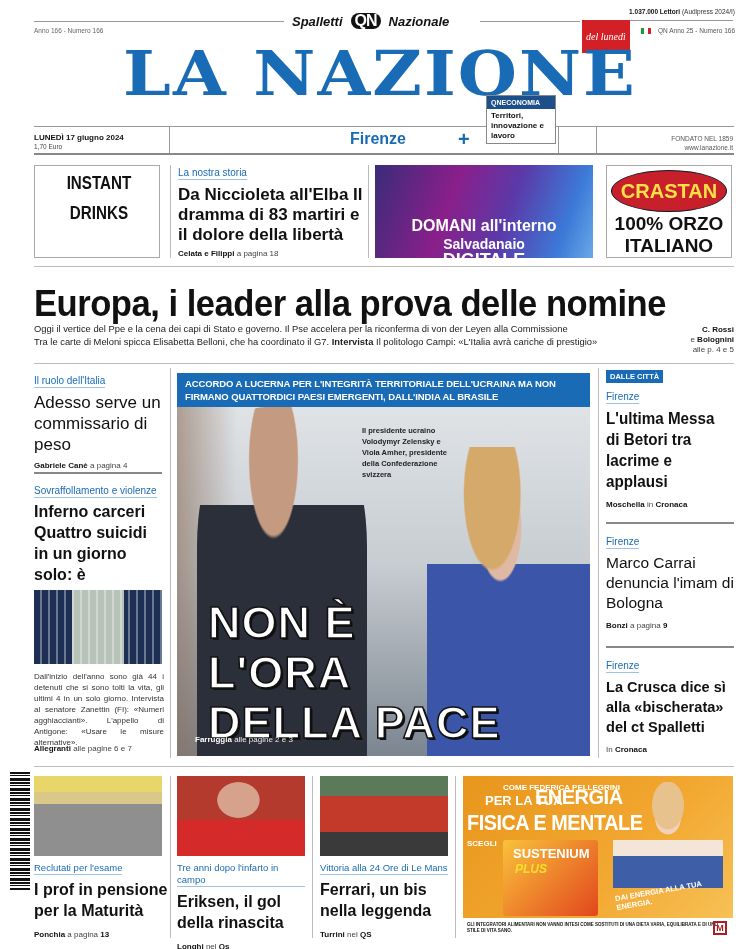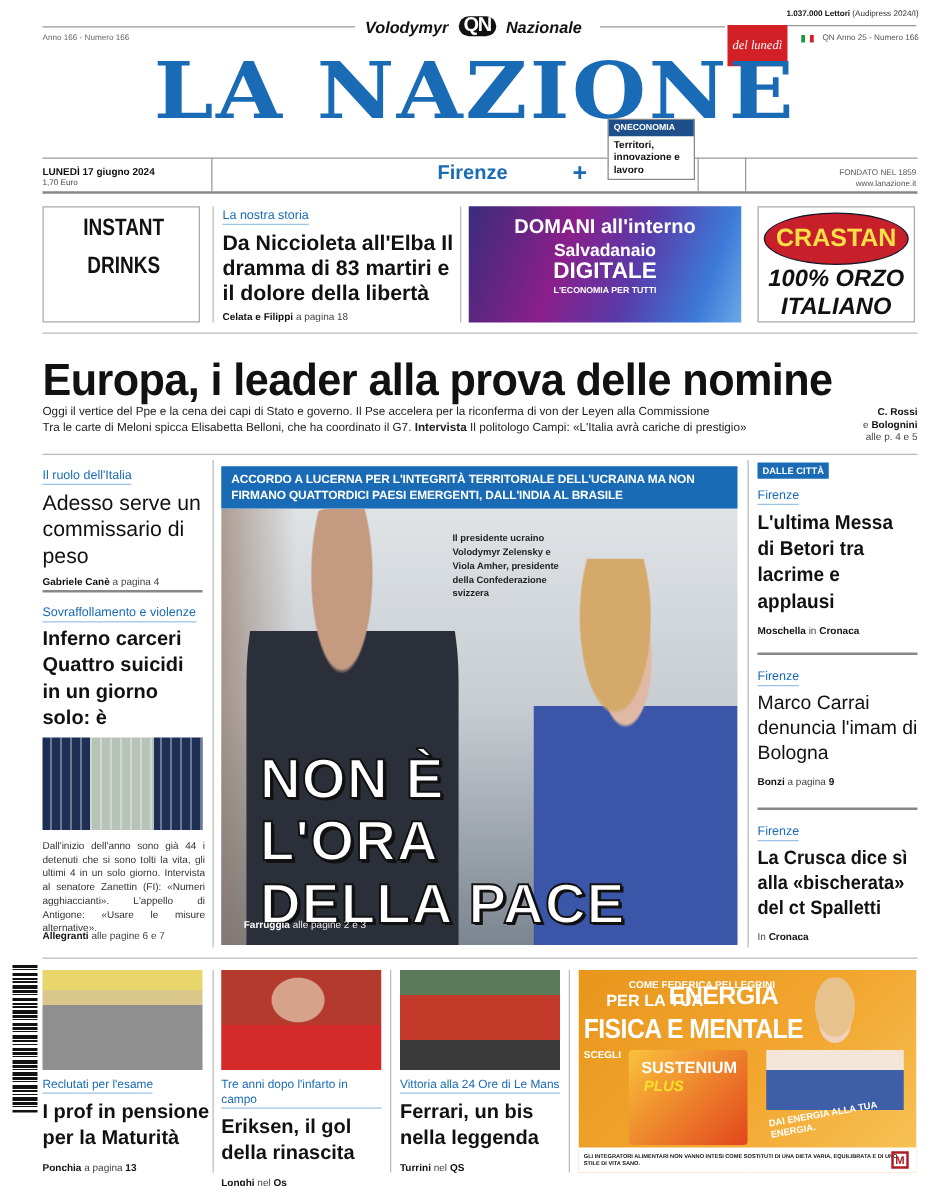--- a/index.html
+++ b/index.html
@@ -33,27 +33,27 @@
   .plus { top: 128px; left: 458px; font-size: 20px; font-weight: 900; color: #1a6bb5; }
   .fondato { top: 134px; right: 17px; text-align: right; font-size: 6.5px; color: #555; line-height: 9px; }
 
   
   .ad-ristora { top: 165px; left: 34px; width: 126px; height: 93px; border: 1px solid #aaa; text-align: center; padding-top: 2px; }
   .ad-ristora .r1 { color: #d32027; font-weight: 900; font-style: italic; font-size: 40px; line-height: 44px; letter-spacing: -1px; }
   .ad-ristora .r2 { font-size: 19px; font-weight: bold; transform: scaleX(0.8); line-height: 30px; }
   .storia { top: 162px; left: 178px; width: 185px; }
   .storia h2 { font-size: 17px; font-weight: 900; line-height: 20px; margin-top: 5px; }
   .ad-domani { top: 165px; left: 375px; width: 218px; height: 93px; background: linear-gradient(110deg,#3a2c7a 0%,#8a1f8a 35%,#5a3aa8 60%,#3c7ad8 85%,#6aa8e8 100%); color: #fff; text-align: center; padding-top: 8px; }
-  .ad-domani .d1 { font-size: 16px; font-weight: bold; }
+  .ad-domani .d1 { font-size: 16px; font-weight: bold; margin-top: 44px; }
   .ad-domani .d2 { font-size: 14px; font-weight: bold; line-height: 14px; margin-top: 2px; }
   .ad-domani .d3 { font-size: 18px; font-weight: bold; line-height: 18px; }
   .ad-domani .d4 { font-size: 7px; font-weight: bold; margin-top: 4px; }
   .ad-crastan { top: 165px; left: 606px; width: 126px; height: 93px; border: 1px solid #aaa; text-align: center; padding-top: 4px; }
   .ad-crastan .c1 { margin: 0 auto; width: 116px; background: #c8202a; color: #fde047; border-radius: 50%; font-size: 20px; font-weight: 900; line-height: 40px; border: 1px solid #0f172a; }
-  .ad-crastan .c2 { font-size: 19px; font-weight: bold; font-style: italic; line-height: 20px; margin-top: 2px; }
+  .ad-crastan .c2 { font-size: 19px; font-weight: bold; line-height: 20px; margin-top: 2px; }
 
   
   .main-h1 { top: 283px; left: 34px; width: 700px; font-size: 36px; font-weight: 900; letter-spacing: -0.5px; transform: scaleX(0.96); transform-origin: left; white-space: nowrap; }
   .main-sub { top: 322px; left: 34px; width: 640px; font-size: 9.4px; line-height: 13px; color: #222; }
   .main-byline { top: 325px; right: 16px; text-align: right; font-size: 8px; line-height: 10px; color: #444; }
   .main-byline b { color: #111; }
 
   
   .ruolo { top: 370px; left: 34px; width: 130px; }
   .ruolo h3 { font-size: 17px; font-weight: normal; line-height: 21px; margin: 4px 0 6px; }
@@ -110,21 +110,21 @@
   .ad-sust .mlogo { position: absolute; right: 6px; bottom: 3px; width: 14px; height: 14px; border: 2px solid #b01c24; color: #b01c24; font-size: 9px; font-weight: 900; text-align: center; line-height: 10px; }
 </style>
 </head>
 <body>
 
 <div class="topline" style="left:34px;width:250px;"></div>
 <div class="topline" style="left:480px;width:100px;"></div>
 <div class="topline" style="left:630px;width:103px;top:20px;"></div>
 
 <div class="abs qn">
-  <span>Volodymyr</span>
+  <span>Spalletti</span>
   <span class="qn-logo">QN</span>
   <span>Nazionale</span>
 </div>
 <div class="abs annotop">Anno 166 - Numero 166</div>
 <div class="abs lettori">
   <b>1.037.000 Lettori</b>
   <span>(Audipress 2024/I)</span>
 </div>
 <div class="abs dellunedi">del lunedì</div>
 <div class="abs qnanno">

